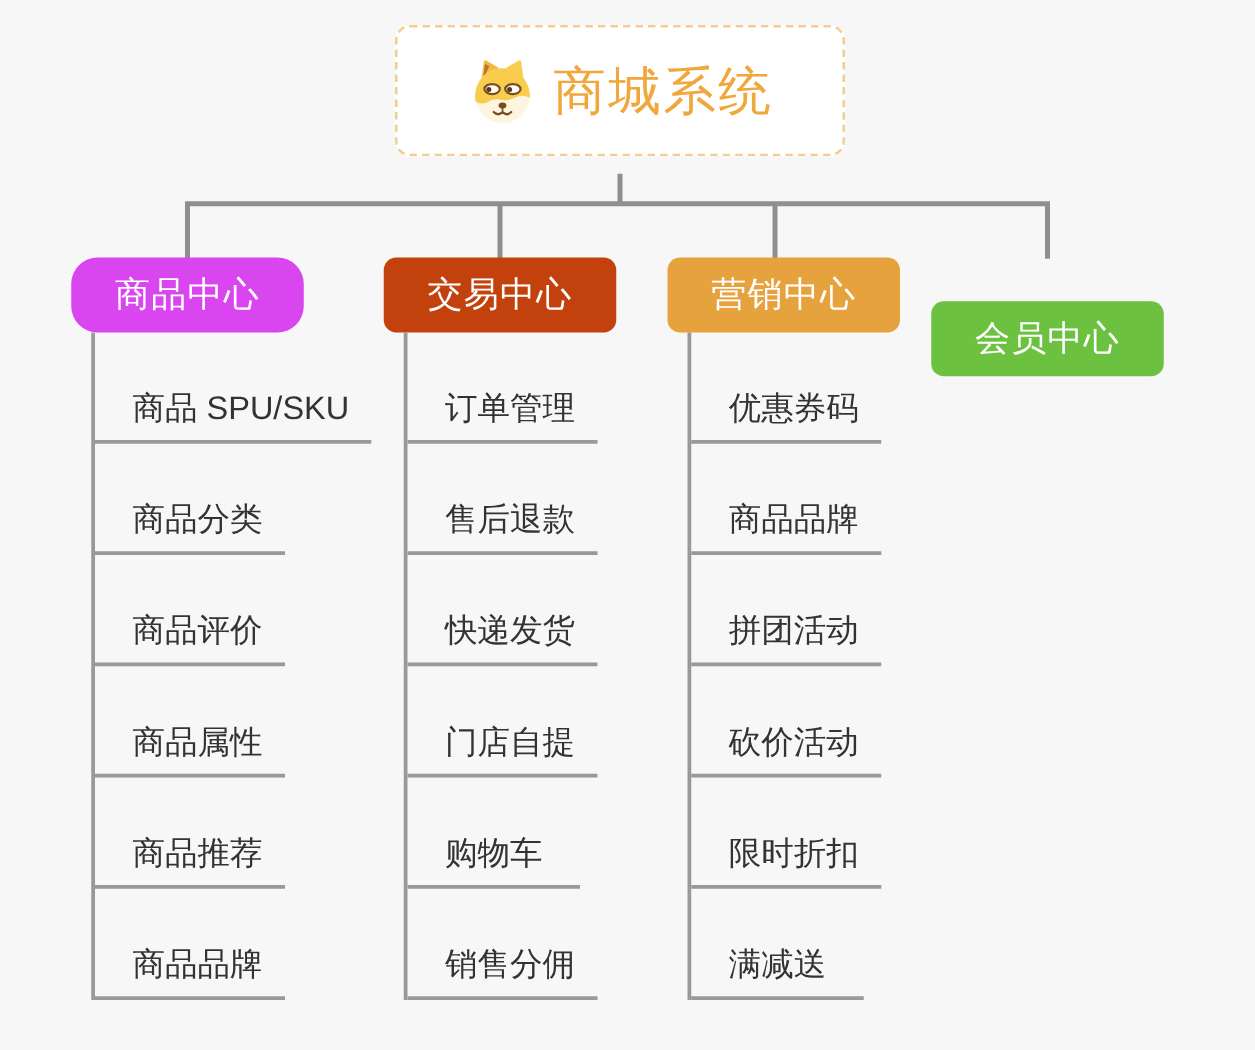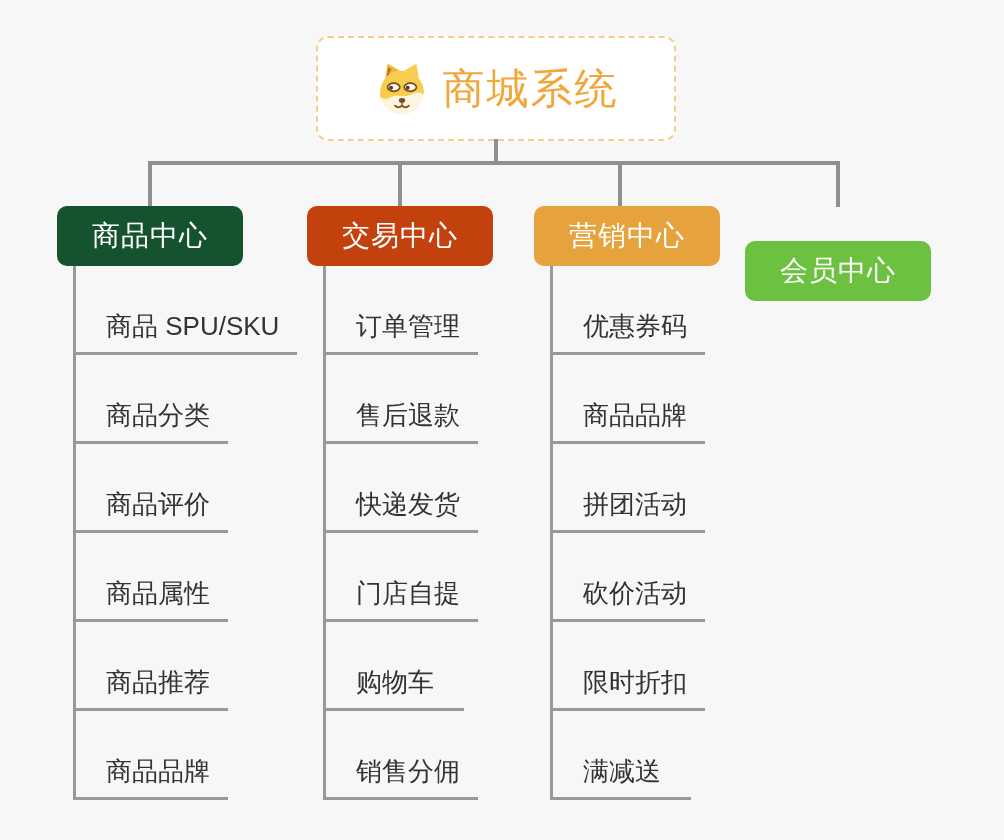--- a/index.html
+++ b/index.html
@@ -8,21 +8,21 @@
     background:#f7f7f7;
   }
   .canvas{
     position:relative;
     width:1004px;height:840px;
     background:var(--bg,#f7f7f7);
     overflow:hidden;
   }
   
   .root-node{
-    position:absolute;left:316px;top:36px;
+    position:absolute;left:316px;top:20px;
     width:360px;height:105px;box-sizing:border-box;
     background:#ffffff;
     border:2px dashed var(--root-border,#f4ce8f);
     border-radius:12px;
     display:flex;align-items:center;justify-content:center;gap:13px;
     cursor:pointer;
   }
   .root-title{
     font-size:42px;
     color:var(--root-accent,#f0a73c);
@@ -95,21 +95,21 @@
     <div class="line stub"></div>
     <div class="line rail"></div>
     <div class="line drop d1"></div>
     <div class="line drop d2"></div>
     <div class="line drop d3"></div>
     <div class="line drop d4"></div>
   </div>
 
   <div id="branches">
       <div class="branch-column" style="left: 57px;">
-        <div class="branch-box" style="background: #14532d;">商品中心</div>
+        <div class="branch-box" style="background: #d946ef; border-radius: 21px;">商品中心</div>
         <div class="leaves">
           <div class="leaf">商品 SPU/SKU</div>
           <div class="leaf">商品分类</div>
           <div class="leaf">商品评价</div>
           <div class="leaf">商品属性</div>
           <div class="leaf">商品推荐</div>
           <div class="leaf">商品品牌</div>
         </div>
       </div>
       <div class="branch-column" style="left: 307px;">

